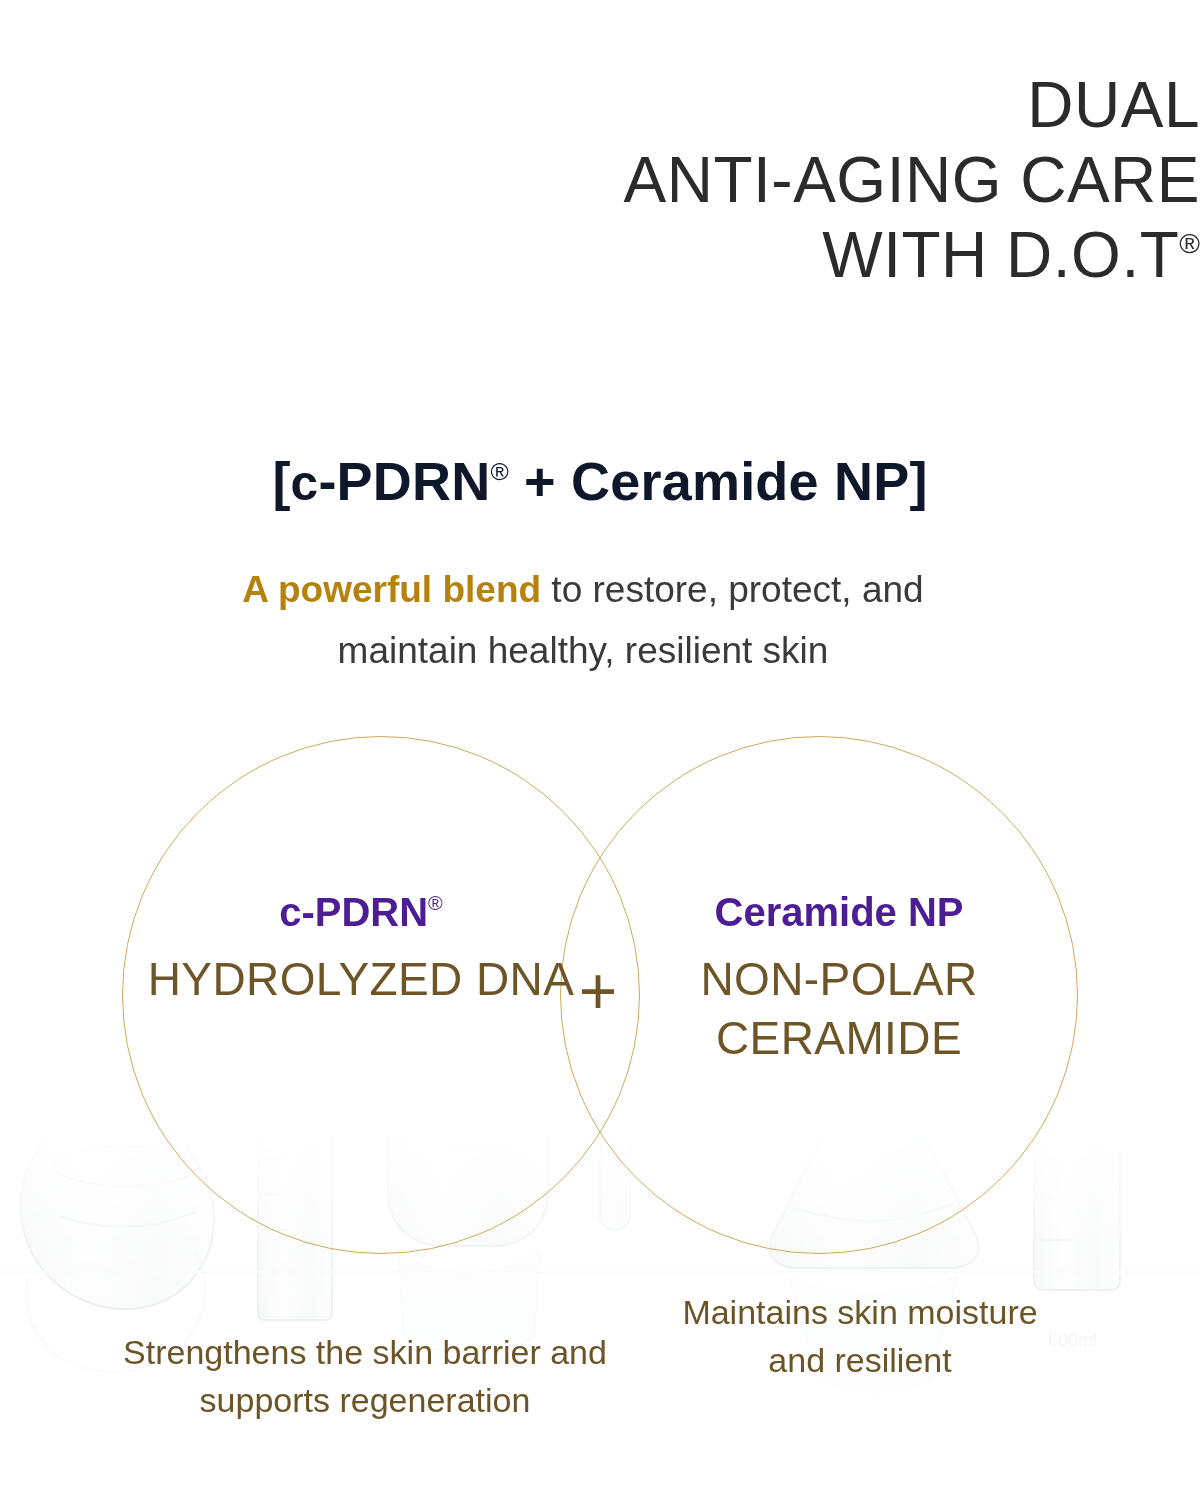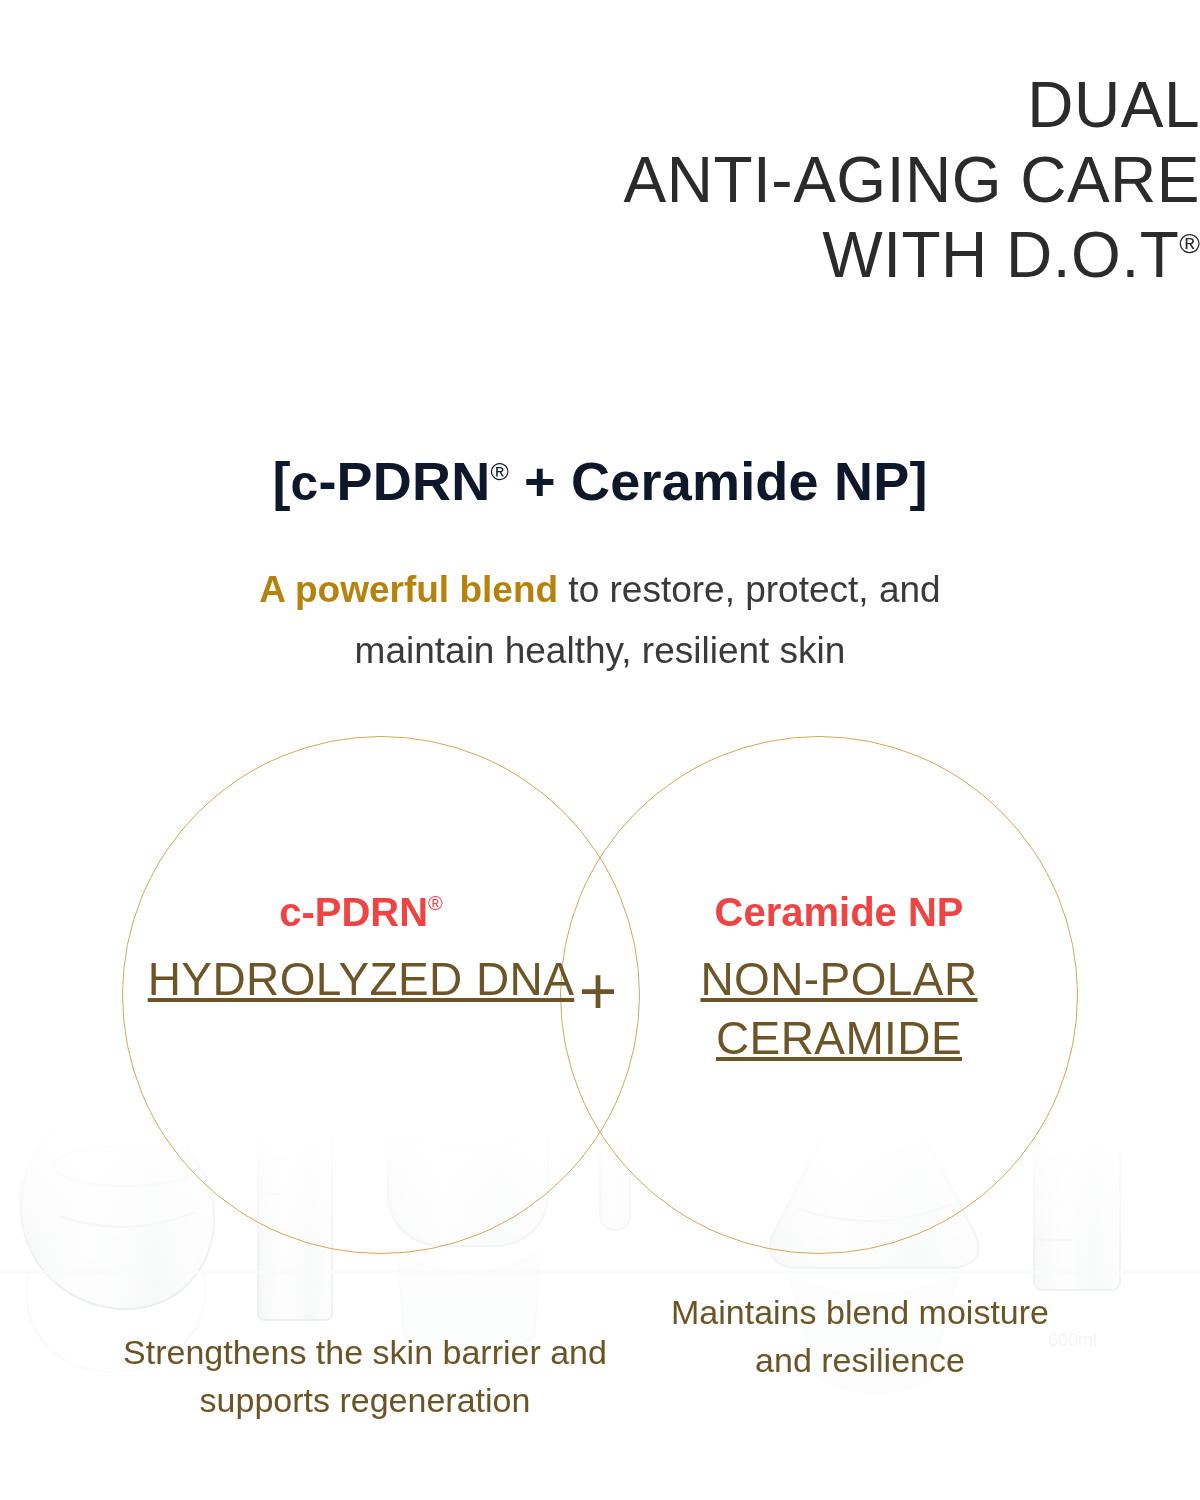--- a/index.html
+++ b/index.html
@@ -77,21 +77,21 @@
   .bracket-line .reg {
     font-size: 0.46em;
     vertical-align: 0.82em;
     font-weight: 500;
   }
   .bracket-line .small-c { font-size: 0.92em; }
 
   
   .blend {
     position: absolute;
-    left: 100px;
+    left: 83px;
     top: 560px;
     width: 1000px;
     text-align: center;
     color: #3a3a3a;
     font-size: 37px;
     line-height: 1.64;
     font-weight: 400;
   }
   .blend .gold-bold {
     color: #b5830d;
@@ -115,38 +115,37 @@
     background: transparent;
   }
   #circle-left  { left: 122px; top: 736px; width: 518px; height: 518px; }
   #circle-right { left: 560px; top: 736px; width: 518px; height: 518px; }
 
   .venn-label {
     position: absolute;
     text-align: center;
   }
   .venn-sub {
-    color: #ef4444;
+    color: #4c1d95;
     font-size: 40px;
     font-weight: 600;
     line-height: 1.2;
     margin-bottom: 14px;
   }
   .venn-sub .reg {
     font-size: 0.5em;
     vertical-align: 0.8em;
     font-weight: 500;
   }
   .venn-main {
     color: #6d5527;
     font-size: 46px;
     font-weight: 400;
     line-height: 1.28;
     letter-spacing: 0.4px;
-    text-decoration: underline;
   }
 
   #label-left  { left: 146px; top: 888px; width: 430px; }
   #label-right { left: 624px; top: 888px; width: 430px; }
 
   #venn-plus {
     position: absolute;
     left: 566px;
     top: 952px;
     width: 64px;
@@ -270,15 +269,15 @@
 
     <div id="venn-plus">+</div>
 
     <div class="venn-label" id="label-right">
       <div class="venn-sub">Ceramide NP</div>
       <div class="venn-main">NON-POLAR CERAMIDE</div>
     </div>
   </div>
 
   <div class="caption" id="caption-left">Strengthens the skin barrier and supports regeneration</div>
-  <div class="caption" id="caption-right">Maintains blend moisture and resilience</div>
+  <div class="caption" id="caption-right">Maintains skin moisture and resilient</div>
 
 </div>
 
 </body></html>

